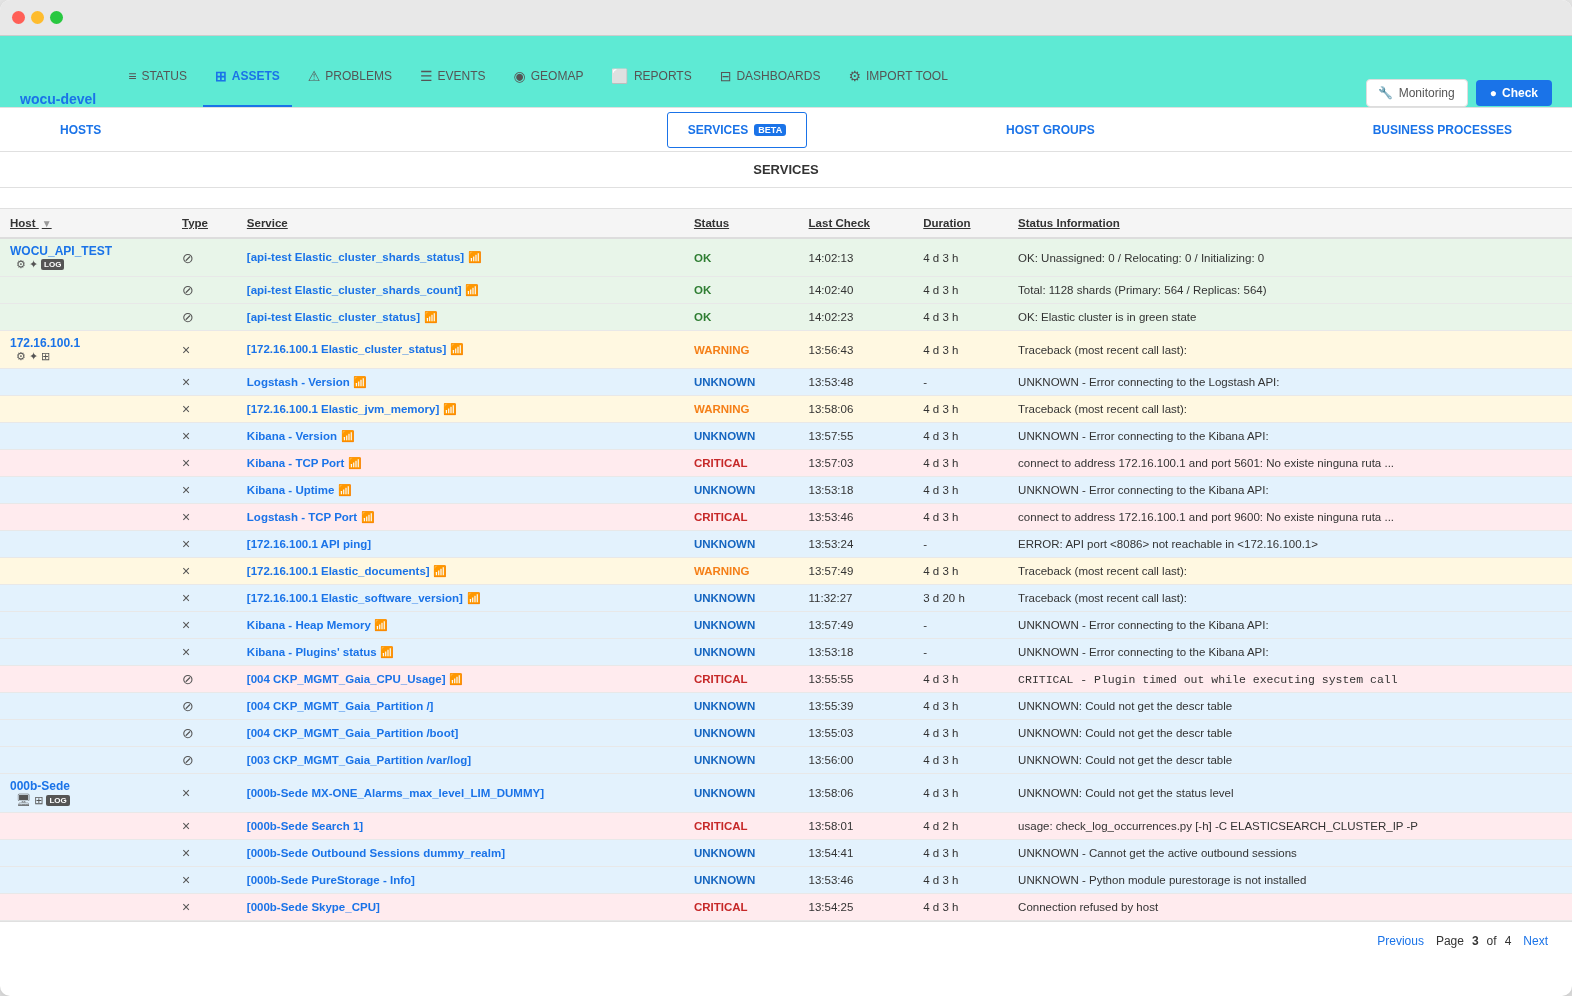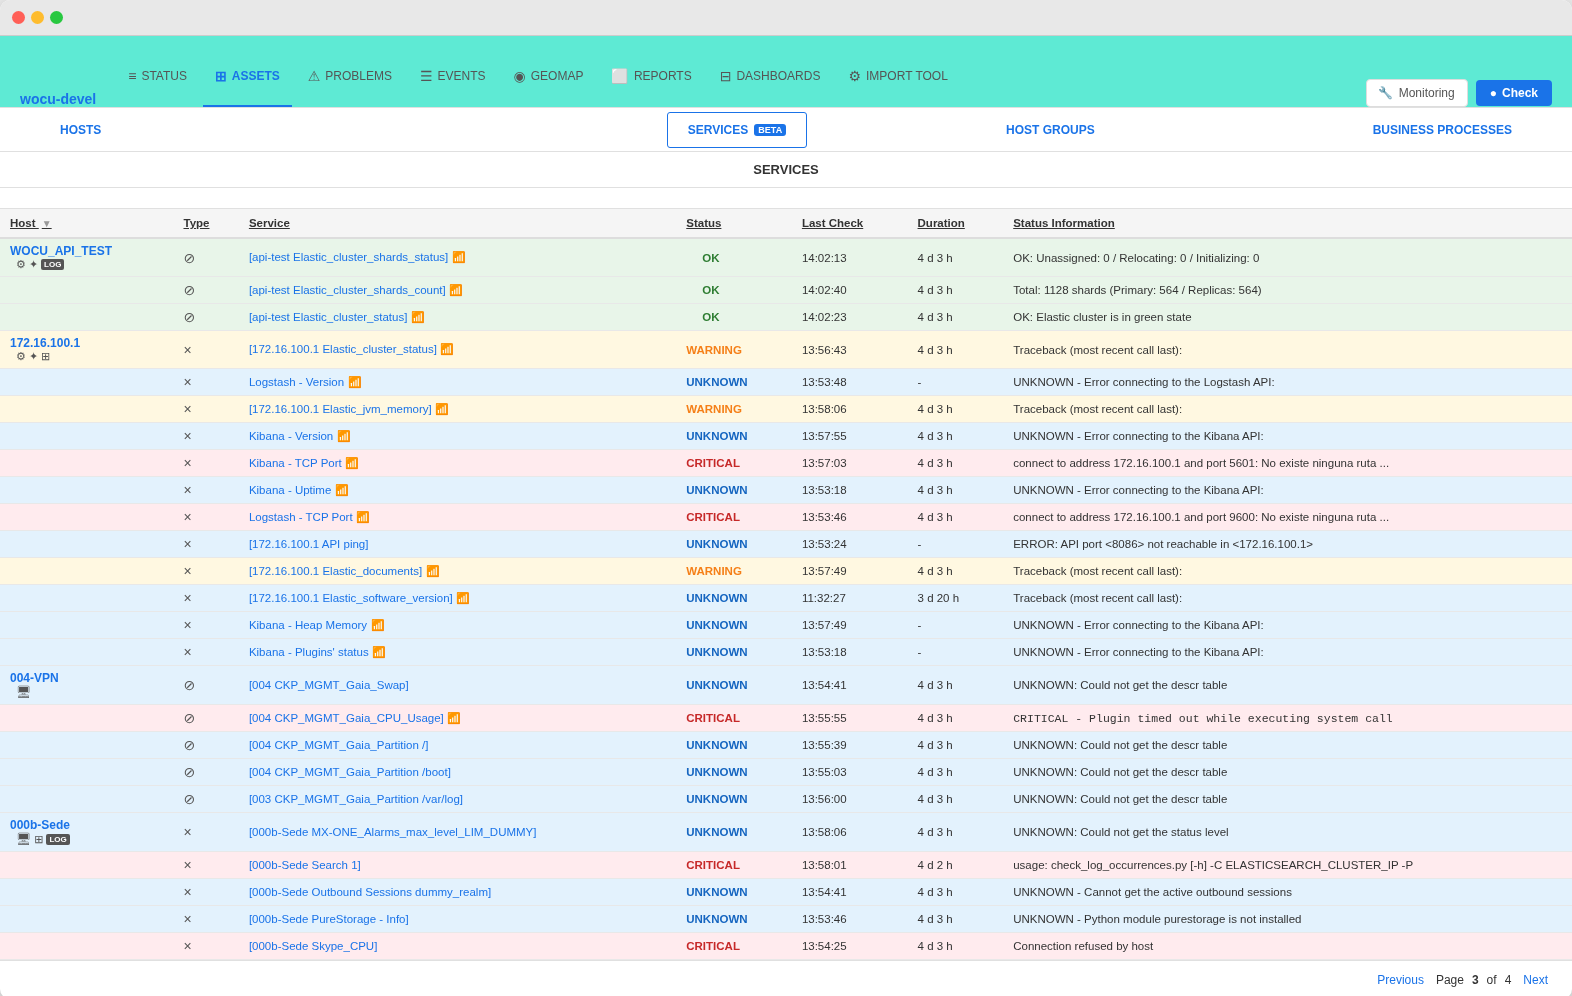--- a/index.html
+++ b/index.html
@@ -52,27 +52,27 @@
     tbody tr { border-bottom: 1px solid #e8e8e8; }
     td { padding: 5px 10px; vertical-align: middle; }
     
     
     .row-ok { background: #e8f5e9; }
     .row-warning { background: #fff8e1; }
     .row-critical { background: #ffebee; }
     .row-unknown { background: #e3f2fd; }
     
     
-    .status-ok { color: #2e7d32; font-weight: 600; margin-left: 16px; }
+    .status-ok { color: #2e7d32; font-weight: 600; }
     .status-warning { color: #f57f17; font-weight: 600; }
     .status-critical { color: #c62828; font-weight: 600; }
     .status-unknown { color: #1565c0; font-weight: 600; }
     
     .host-name { color: #1a73e8; font-weight: 600; font-size: 12px; }
-    .service-link { color: #1a73e8; text-decoration: none; }
+    .service-link { color: #1a73e8; text-decoration: none; font-weight: bold; }
     
     .host-icons { display: flex; align-items: center; gap: 3px; margin-left: 6px; }
     
     .type-icon { font-size: 14px; color: #555; }
     
     
     .pagination { display: flex; align-items: center; justify-content: flex-end; padding: 10px 20px; gap: 8px; font-size: 12px; border-top: 1px solid #e0e0e0; }
     .page-btn { color: #1a73e8; cursor: pointer; text-decoration: none; padding: 2px 4px; }
     .page-num { font-weight: 600; }
   </style>
@@ -310,31 +310,20 @@
           </tr>
           <tr class="row-unknown">
             <td></td>
             <td><span class="type-icon">×</span></td>
             <td><a class="service-link">Kibana - Plugins' status</a><span style="color:#999;font-size:11px;margin-left:4px;">📶</span></td>
             <td><span class="status-unknown">UNKNOWN</span></td>
             <td>13:53:18</td>
             <td>-</td>
             <td style="max-width: 400px; overflow: hidden; text-overflow: ellipsis; white-space: nowrap;">UNKNOWN - Error connecting to the Kibana API:</td>
           </tr>
-          <tr class="row-unknown">
-            <td><span class="host-name" style="cursor:pointer;">004-VPN</span><span class="host-icons">
-                <span style="font-size:12px;color:#555;cursor:pointer;">🖥</span>
-              </span></td>
-            <td><span class="type-icon">⊘</span></td>
-            <td><a class="service-link">[004 CKP_MGMT_Gaia_Swap]</a></td>
-            <td><span class="status-unknown">UNKNOWN</span></td>
-            <td>13:54:41</td>
-            <td>4 d 3 h</td>
-            <td style="max-width: 400px; overflow: hidden; text-overflow: ellipsis; white-space: nowrap;">UNKNOWN: Could not get the descr table</td>
-          </tr>
           <tr class="row-critical">
             <td></td>
             <td><span class="type-icon">⊘</span></td>
             <td><a class="service-link">[004 CKP_MGMT_Gaia_CPU_Usage]</a><span style="color:#999;font-size:11px;margin-left:4px;">📶</span></td>
             <td><span class="status-critical">CRITICAL</span></td>
             <td>13:55:55</td>
             <td>4 d 3 h</td>
             <td style="max-width: 400px; overflow: hidden; text-overflow: ellipsis; white-space: nowrap; font-family: Liberation Mono, monospace;">CRITICAL - Plugin timed out while executing system call</td>
           </tr>
           <tr class="row-unknown">

